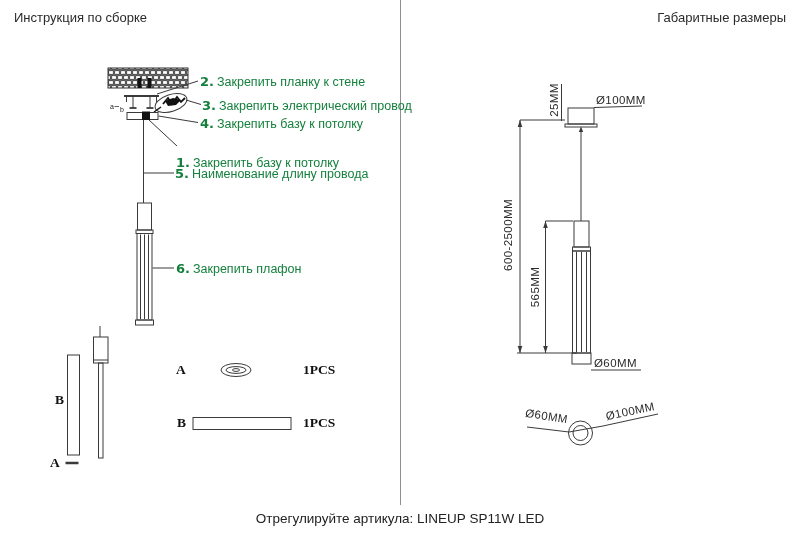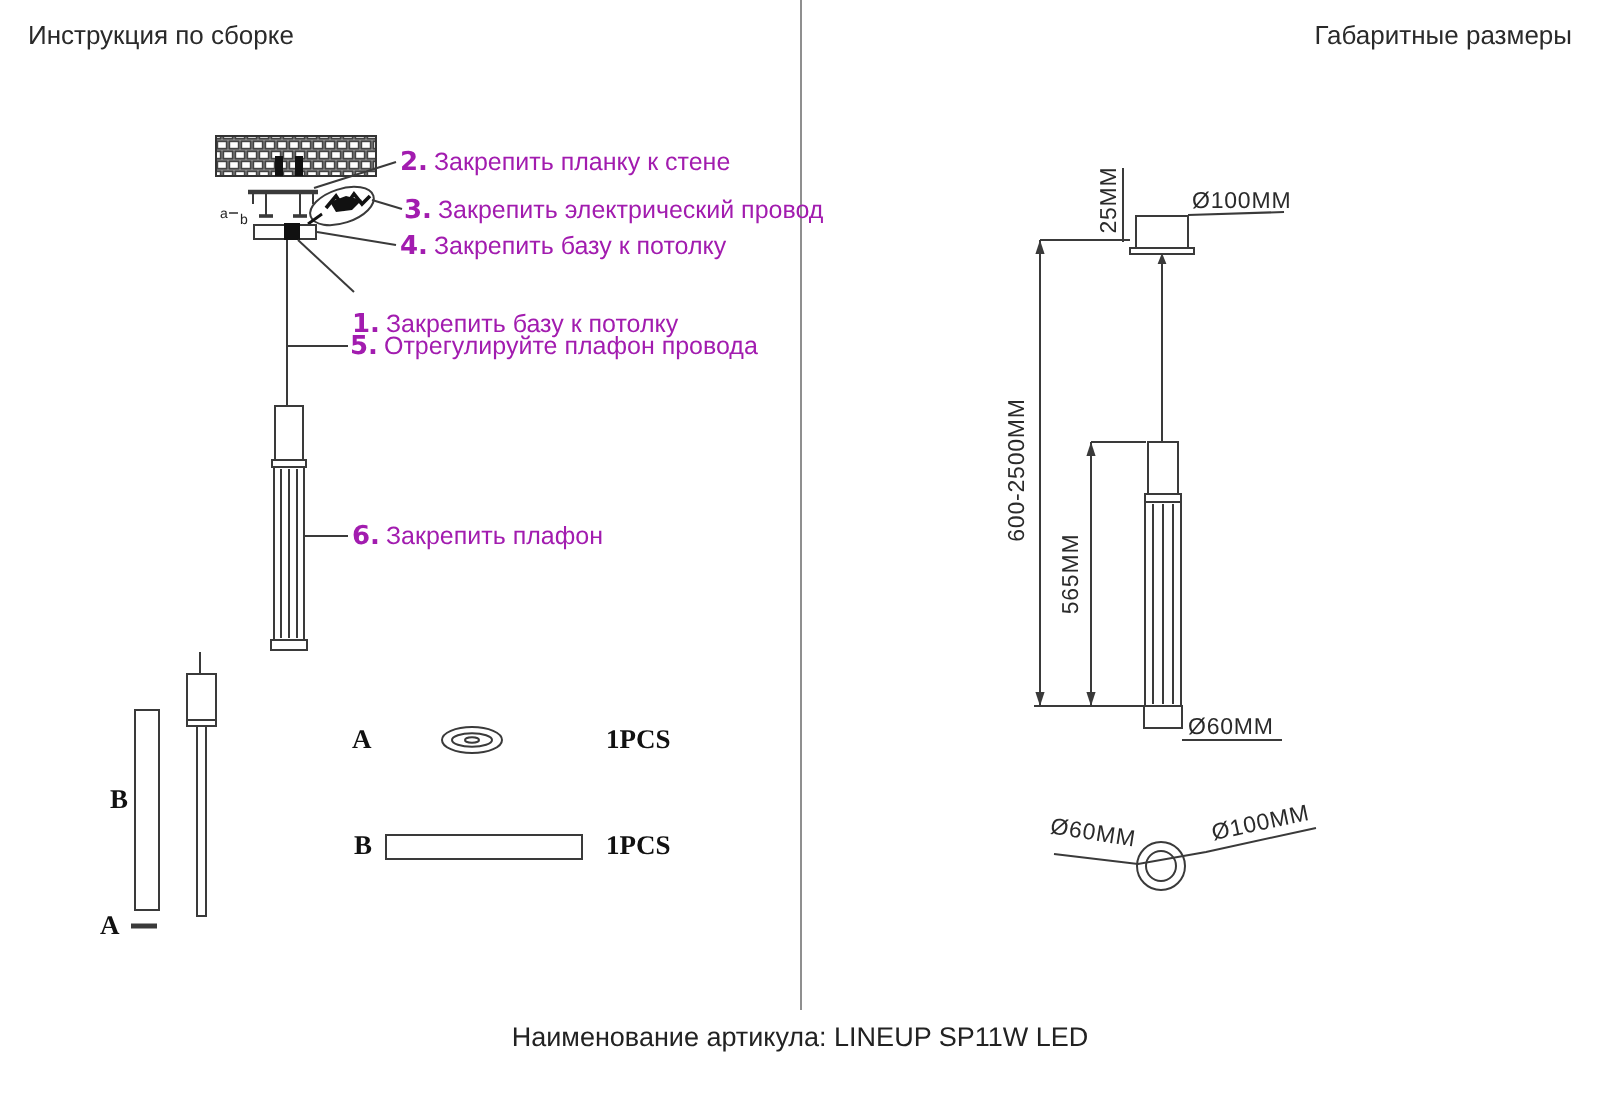--- a/index.html
+++ b/index.html
@@ -4,21 +4,21 @@
 <style>
   html,body { margin:0; padding:0; }
   body {
     width:800px; height:551px; position:relative; background:#ffffff;
     font-family:"Liberation Sans", sans-serif; color:#1f1f1f; overflow:hidden;
   }
   .hdr { position:absolute; font-size:13px; color:#2a2a2a; white-space:nowrap; }
   .hdr-left { left:14px; top:10px;text-align:center; }
   .hdr-right { right:14px; top:10px; text-align:center; }
   .divider { position:absolute; left:400px; top:0; width:1px; height:505px; background:#8f8f8f; }
-  .step { position:absolute; font-size:12.5px; color:#a21caf; white-space:nowrap; }
+  .step { position:absolute; font-size:12.5px; color:#15803d; white-space:nowrap; }
   .step b { font-family:"DejaVu Sans", sans-serif; font-weight:700; font-size:13px; margin-right:3px; }
   .partlbl { position:absolute; font-family:"Liberation Serif", serif; font-weight:700;
              font-size:13.5px; color:#111; white-space:nowrap; }
   .footer { position:absolute; left:0; top:511px; width:800px; text-align:center;
             font-size:13.5px; color:#222; }
   svg.artwork { position:absolute; left:0; top:0; }
   svg.artwork text { font-family:"Liberation Sans", sans-serif; font-size:11.5px;
                      fill:#2a2a2a; letter-spacing:0.4px; }
   svg.artwork text.tiny { font-size:7px; letter-spacing:0; fill:#222; }
 </style>
@@ -175,27 +175,27 @@
 <div class="step" style="left:202px; top:98px;">
   <b>3.</b><span>Закрепить электрический провод</span>
 </div>
 <div class="step" style="left:200px; top:116px;">
   <b>4.</b><span>Закрепить базу к потолку</span>
 </div>
 <div class="step" style="left:176px; top:155px;">
   <b>1.</b><span>Закрепить базу к потолку</span>
 </div>
 <div class="step" style="left:175px; top:166px;">
-  <b>5.</b><span>Отрегулируйте плафон провода</span>
+  <b>5.</b><span>Наименование длину провода</span>
 </div>
 <div class="step" style="left:176px; top:261px;">
   <b>6.</b><span>Закрепить плафон</span>
 </div>
 
 <div class="partlbl" style="left:55px; top:392px;">B</div>
 <div class="partlbl" style="left:50px; top:455px;">A</div>
 
 <div class="partlbl" style="left:176px; top:362px;">A</div>
 <div class="partlbl" style="left:303px; top:362px;">1PCS</div>
 <div class="partlbl" style="left:177px; top:415px;">B</div>
 <div class="partlbl" style="left:303px; top:415px;">1PCS</div>
 
-<div class="footer">Наименование артикула: LINEUP SP11W LED</div>
+<div class="footer">Отрегулируйте артикула: LINEUP SP11W LED</div>
 
 </body></html>

